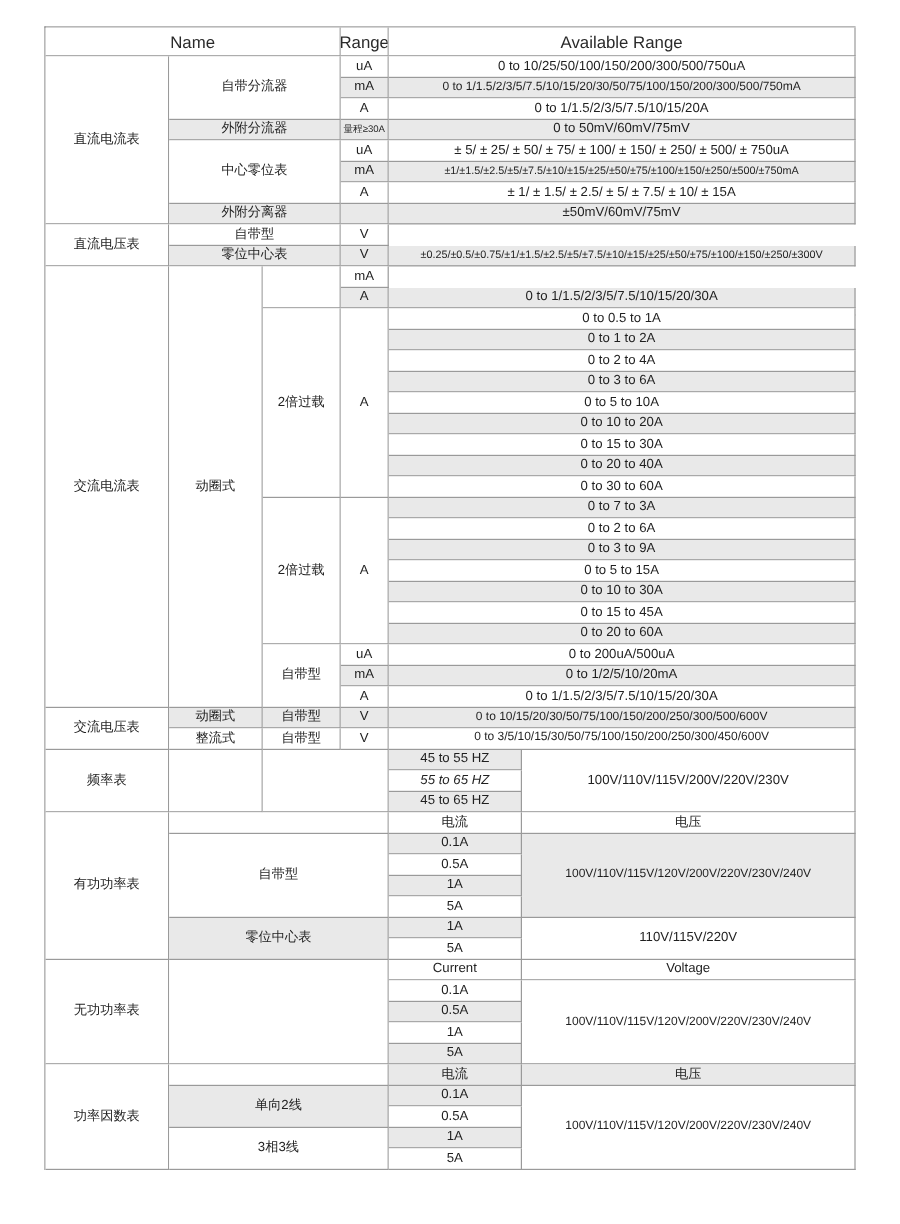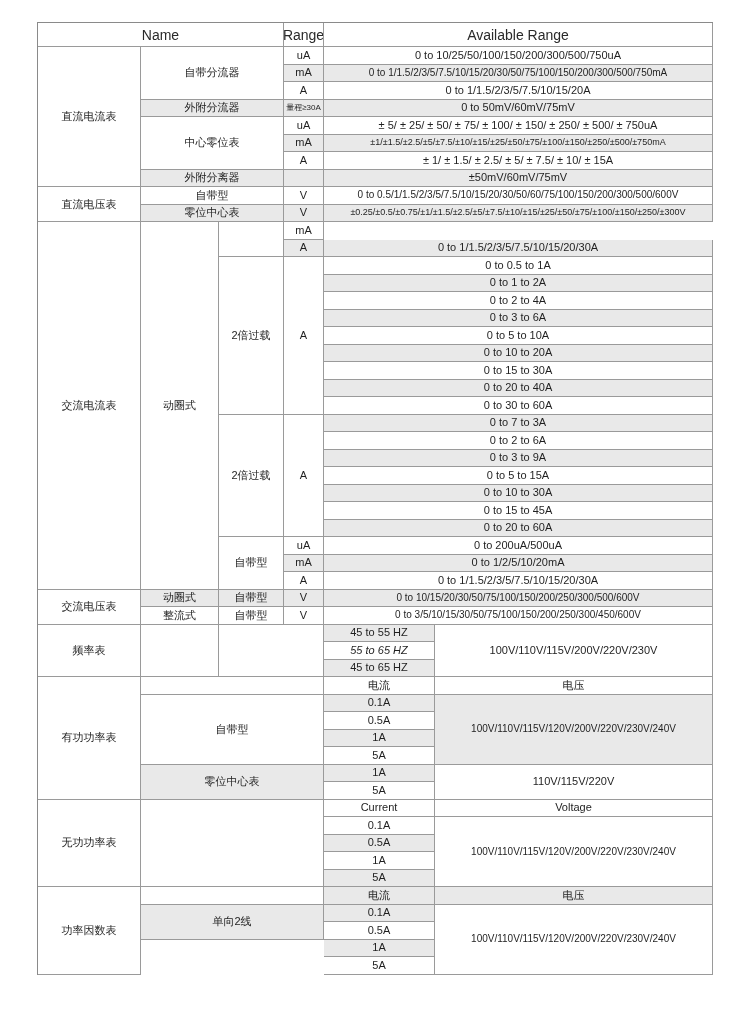--- a/index.html
+++ b/index.html
@@ -63,21 +63,20 @@
       <div class="cell gray" style="grid-area: 7 / 4 / span 1 / span 1;">mA</div>
       <div class="cell gray" style="grid-area: 7 / 5 / span 1 / span 2; font-size: 9px;">±1/±1.5/±2.5/±5/±7.5/±10/±15/±25/±50/±75/±100/±150/±250/±500/±750mA</div>
       <div class="cell" style="grid-area: 8 / 4 / span 1 / span 1;">A</div>
       <div class="cell" style="grid-area: 8 / 5 / span 1 / span 2;">± 1/ ± 1.5/ ± 2.5/ ± 5/ ± 7.5/ ± 10/ ± 15A</div>
       <div class="cell gray" style="grid-area: 9 / 2 / span 1 / span 2;">外附分离器</div>
       <div class="cell gray" style="grid-area: 9 / 4 / span 1 / span 1;"></div>
       <div class="cell gray" style="grid-area: 9 / 5 / span 1 / span 2;">±50mV/60mV/75mV</div>
       <div class="cell" style="grid-area: 10 / 1 / span 2 / span 1;">直流电压表</div>
       <div class="cell" style="grid-area: 10 / 2 / span 1 / span 2;">自带型</div>
       <div class="cell" style="grid-area: 10 / 4 / span 1 / span 1;">V</div>
-      <div class="cell" style="grid-area: 10 / 5 / span 1 / span 2; font-size: 10px;">0 to 0.5/1/1.5/2/3/5/7.5/10/15/20/30/50/60/75/100/150/200/300/500/600V</div>
       <div class="cell gray" style="grid-area: 11 / 2 / span 1 / span 2;">零位中心表</div>
       <div class="cell gray" style="grid-area: 11 / 4 / span 1 / span 1;">V</div>
       <div class="cell gray" style="grid-area: 11 / 5 / span 1 / span 2; font-size: 9px;">±0.25/±0.5/±0.75/±1/±1.5/±2.5/±5/±7.5/±10/±15/±25/±50/±75/±100/±150/±250/±300V</div>
       <div class="cell" style="grid-area: 12 / 1 / span 21 / span 1;">交流电流表</div>
       <div class="cell" style="grid-area: 12 / 2 / span 21 / span 1;">动圈式</div>
       <div class="cell" style="grid-area: 12 / 3 / span 2 / span 1;"></div>
       <div class="cell" style="grid-area: 12 / 4 / span 1 / span 1;">mA</div>
       <div class="cell" style="grid-area: 12 / 5 / span 1 / span 2; margin-top: 40px;">o to 50/100/150/300/500mA</div>
       <div class="cell gray" style="grid-area: 13 / 4 / span 1 / span 1;">A</div>
       <div class="cell gray" style="grid-area: 13 / 5 / span 1 / span 2;">0 to 1/1.5/2/3/5/7.5/10/15/20/30A</div>
@@ -148,16 +147,17 @@
       <div class="cell" style="grid-area: 48 / 5 / span 1 / span 1;">1A</div>
       <div class="cell gray" style="grid-area: 49 / 5 / span 1 / span 1;">5A</div>
       <div class="cell" style="grid-area: 50 / 1 / span 5 / span 1;">功率因数表</div>
       <div class="cell" style="grid-area: 50 / 2 / span 1 / span 3;"></div>
       <div class="cell gray" style="grid-area: 50 / 5 / span 1 / span 1;">电流</div>
       <div class="cell gray" style="grid-area: 50 / 6 / span 1 / span 1;">电压</div>
       <div class="cell gray" style="grid-area: 51 / 2 / span 2 / span 3;">单向2线</div>
       <div class="cell gray" style="grid-area: 51 / 5 / span 1 / span 1;">0.1A</div>
       <div class="cell" style="grid-area: 51 / 6 / span 4 / span 1; font-size: 10px;">100V/110V/115V/120V/200V/220V/230V/240V</div>
       <div class="cell" style="grid-area: 52 / 5 / span 1 / span 1;">0.5A</div>
+      <div class="cell" style="grid-area: 53 / 2 / span 2 / span 3;">3相3线</div>
       <div class="cell gray" style="grid-area: 53 / 5 / span 1 / span 1;">1A</div>
       <div class="cell" style="grid-area: 54 / 5 / span 1 / span 1;">5A</div>
     </div>
 </div>
 
 </body></html>

